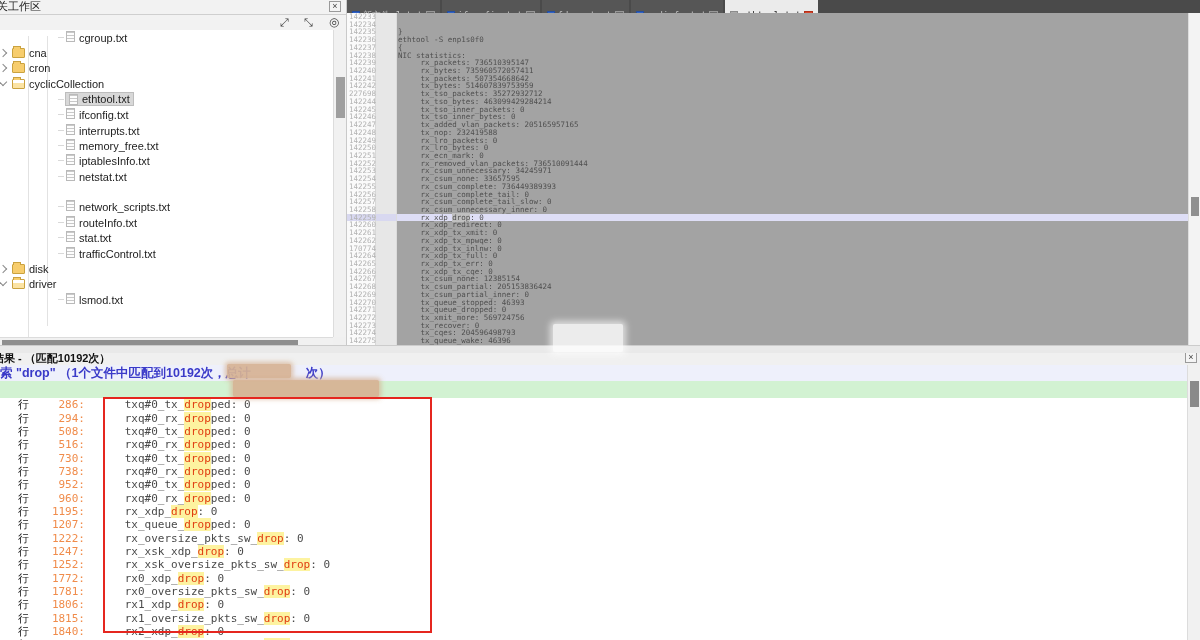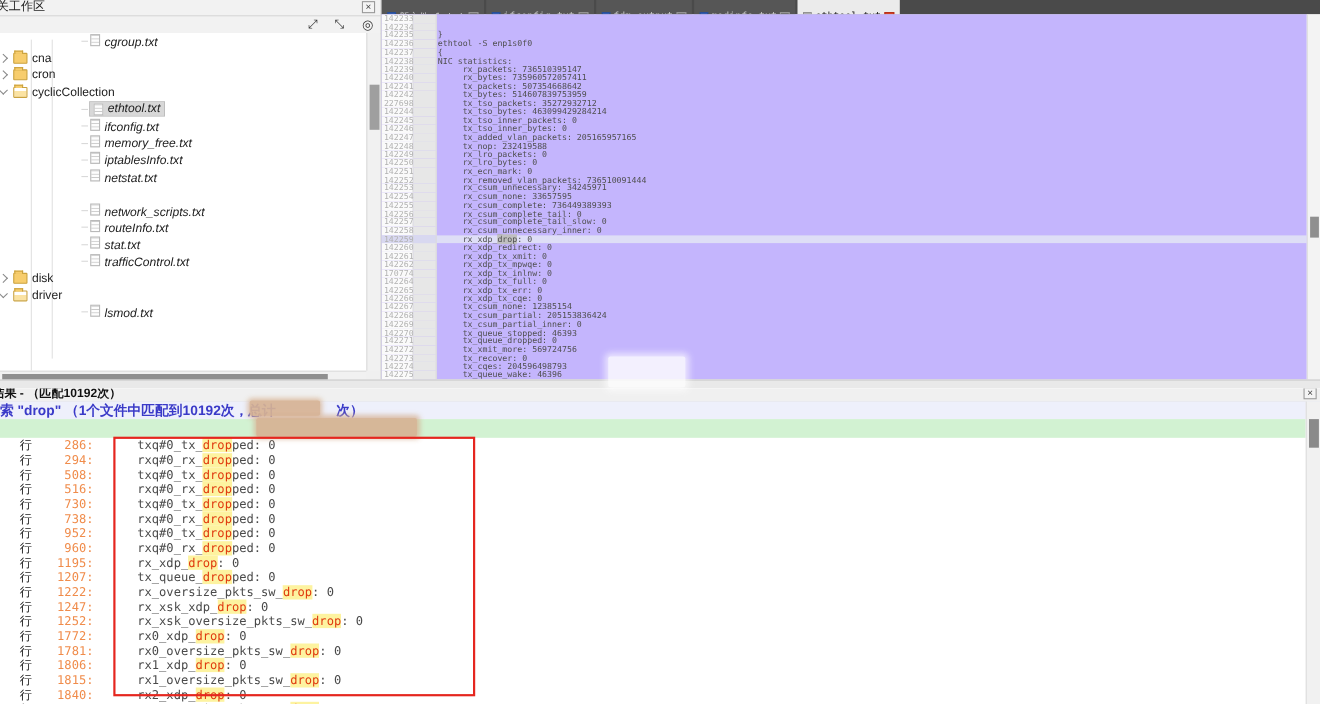--- a/index.html
+++ b/index.html
@@ -11,21 +11,21 @@
   .lp-title{left:0;top:0;width:346px;height:14px;background:#f2f2f2;border-bottom:1px solid #cfcfcf;
             font-size:11px;line-height:13px;color:#222;overflow:hidden;white-space:nowrap;}
   .lp-title .t{margin-left:-3px;}
   .xbtn{position:absolute;width:12px;height:11px;border:1px solid #9a9a9a;background:#f4f4f4;
         font-size:9px;line-height:9px;text-align:center;color:#444;box-sizing:border-box;}
   .lp-toolbar{left:0;top:15px;width:346px;height:15px;background:#f2f2f2;border-bottom:1px solid #d5d5d5;}
   .tb-ic{position:absolute;top:1px;font-size:11px;color:#3a3a3a;line-height:13px;}
   .tree{left:0;top:30px;width:333px;height:307px;background:#ffffff;overflow:hidden;font-size:11px;color:#222;}
   .trow{height:15.4px;display:flex;align-items:center;white-space:nowrap;position:relative;}
   .trow.folder{}
-  .trow.file{padding-left:74px;font-style:italic;}
+  .trow.file{padding-left:58px;}
   .chev{width:5px;height:5px;border-right:1.4px solid #8a8a8a;border-bottom:1.4px solid #8a8a8a;
         display:inline-block;margin-right:6px;transform:rotate(-45deg);flex:none;}
   .chev.exp{transform:rotate(45deg);margin-top:-3px;}
   .fold{width:13px;height:10px;background:#f7cd6d;border:1px solid #caa23f;border-radius:1px;
         display:inline-block;margin-right:4px;flex:none;box-sizing:border-box;position:relative;}
   .fold:before{content:"";position:absolute;left:0;top:-3px;width:6px;height:2px;background:#f7cd6d;border:1px solid #caa23f;border-bottom:none;}
   .fold.open{background:linear-gradient(180deg,#fff 0 3px,#fbe3a3 3px);}
   .tick{width:6px;height:1px;background:#d9d9d9;display:inline-block;margin-right:2px;flex:none;}
   .ficon{width:9px;height:11px;background:#fdfdfd;border:1px solid #b9b9b9;display:inline-block;margin-right:4px;flex:none;
          background-image:linear-gradient(#c9c9c9 1px,transparent 1px);background-size:100% 3px;background-position:0 3px;box-sizing:border-box;}
@@ -40,21 +40,21 @@
   
   .tabbar{left:347px;top:0;width:853px;height:13px;background:#4a4a4a;display:flex;align-items:stretch;overflow:hidden;}
   .tab{display:flex;align-items:center;gap:3px;padding:15px 5px;margin-right:2px;font-family:"DejaVu Sans Mono",monospace;
        font-size:9px;color:#c6c6c6;background:#565656;white-space:nowrap;}
   .tab.active{background:#ebebeb;color:#1a1a1a;}
   .floppy{width:8px;height:8px;flex:none;background:linear-gradient(#2f62c9 0 2px,#ffffff 2px 5px,#2f62c9 5px);border:1px solid #244e9e;box-sizing:border-box;}
   .tab.active .floppy{background:linear-gradient(#a9a9a9 0 2px,#ffffff 2px 5px,#a9a9a9 5px);border-color:#8b8b8b;}
   .tclose{width:9px;height:9px;flex:none;background:#6b6b6b;border:1px solid #989898;color:#e3e3e3;
           font-size:8px;line-height:7px;text-align:center;box-sizing:border-box;}
   .tab.active .tclose{background:#d9442b;border-color:#b23018;color:#fff;}
-  .editor{left:347px;top:13px;width:841px;height:332px;background:#c4b5fd;overflow:hidden;
+  .editor{left:347px;top:13px;width:841px;height:332px;background:#a3a3a3;overflow:hidden;
           font-family:"DejaVu Sans Mono",monospace;font-size:7.5px;line-height:7.72px;color:#4f4f4f;}
   .ed-line{height:7.72px;display:flex;white-space:pre;}
   .ed-num{width:29px;flex:none;padding-left:2px;color:#b2b2b2;background:#fafafa;border-right:1px solid #d8d8d8;box-sizing:border-box;}
   .ed-mark{width:21px;flex:none;background:#e7e7e7;border-right:1px solid #dcdcdc;box-sizing:border-box;}
   .ed-text{padding-left:1px;}
   .ed-line.cur{background:#dedef6;}
   .ed-line.cur .ed-num{background:#d8d8f0;}
   .ed-line.cur .ed-mark{background:#d8d8f0;}
   .ed-match{background:#bfbfbf;}
   .ed-vscroll{left:1188px;top:13px;width:12px;height:332px;background:#f3f3f3;border-left:1px solid #dedede;box-sizing:border-box;}
@@ -128,20 +128,24 @@
       <div class="trow file">
         <span class="tick"></span>
         <span class="selbox">
           <span class="ficon"></span>
           <span>ethtool.txt</span>
         </span>
       </div>
       <div class="trow file">
         <span class="tick"></span>
         <span><span class="ficon"></span><span>ifconfig.txt</span></span>
+      </div>
+      <div class="trow file">
+        <span class="tick"></span>
+        <span><span class="ficon"></span><span>interrupts.txt</span></span>
       </div>
       <div class="trow file">
         <span class="tick"></span>
         <span><span class="ficon"></span><span>memory_free.txt</span></span>
       </div>
       <div class="trow file">
         <span class="tick"></span>
         <span><span class="ficon"></span><span>iptablesInfo.txt</span></span>
       </div>
       <div class="trow file">

